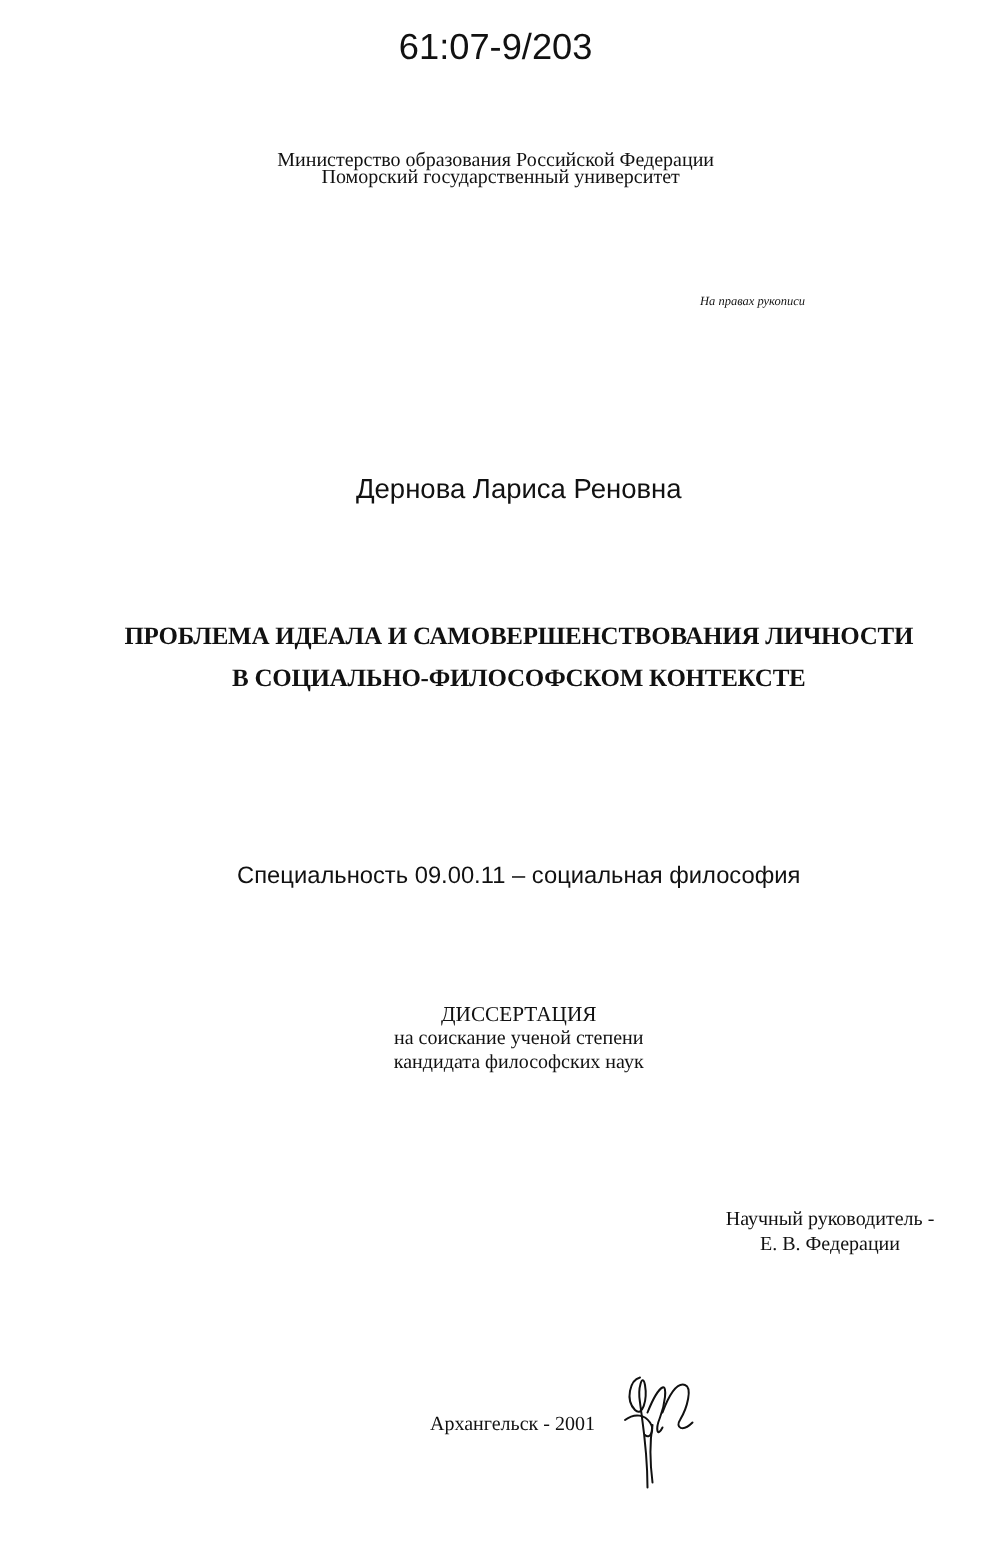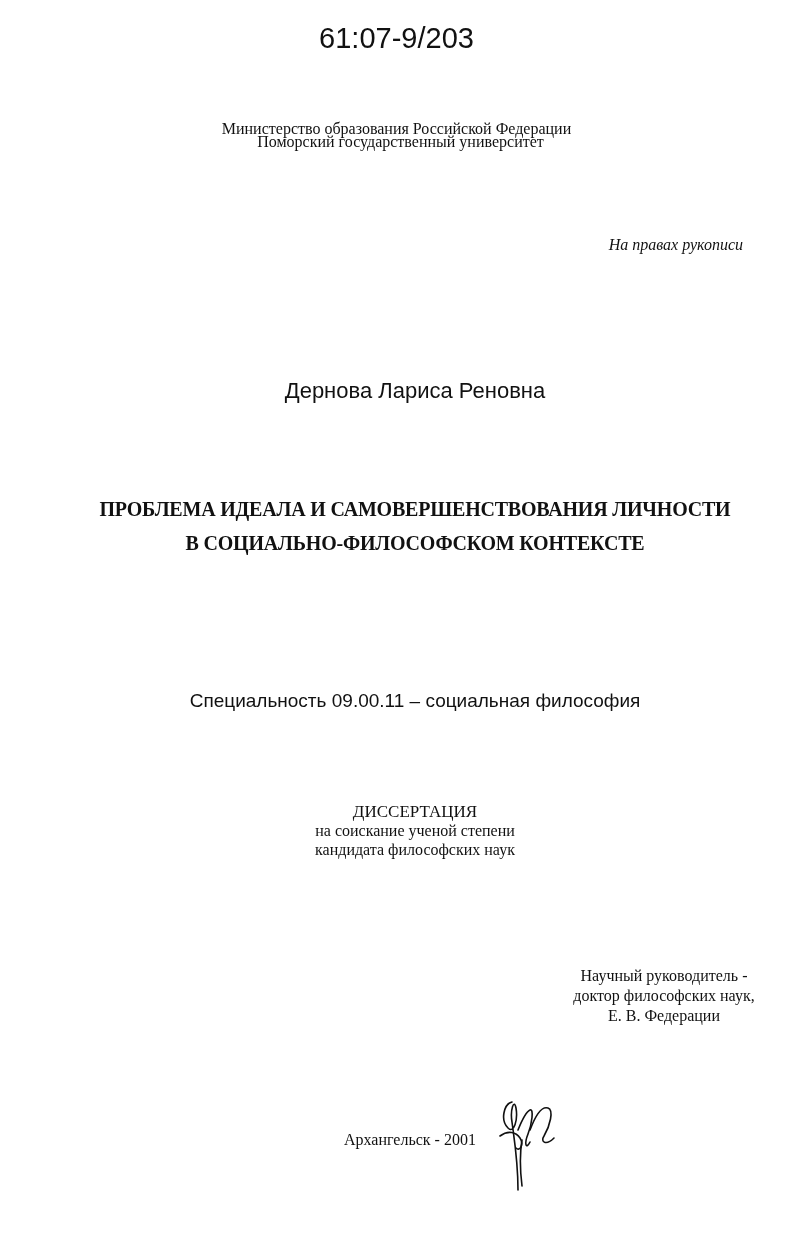--- a/index.html
+++ b/index.html
@@ -4,21 +4,21 @@
 <style>
   html, body { margin: 0; padding: 0; background: #ffffff; }
   body { width: 793px; height: 1236px; position: relative; overflow: hidden; color: #111; }
   .abs { position: absolute; }
   .serif { font-family: "Liberation Serif", "DejaVu Serif", serif; }
   .sans { font-family: "Liberation Sans", "DejaVu Sans", sans-serif; }
   .center { text-align: center; }
   #catalog { left: 0; width: 793px; top: 22px; font-size: 29px; }
   #ministry { left: 0; width: 793px; top: 90px; font-size: 16px; margin-top: 30px; }
   #university { left: 4px; width: 793px; top: 132px; font-size: 16px; line-height: 20px; }
-  #manuscript { left: 560px; width: 183px; top: 236px; font-size: 16px; font-style: italic; text-align: right; }
+  #manuscript { left: 560px; width: 183px; top: 236px; font-size: 10px; font-style: italic; }
   #author { left: 0; width: 830px; top: 378px; font-size: 22px; }
   #title { left: 0; width: 830px; top: 492px; font-size: 20px; font-weight: bold; line-height: 34px; letter-spacing: -0.2px; }
   #specialty { left: 0; width: 830px; top: 690px; font-size: 19px; }
   #diss { left: 0; width: 830px; top: 802px; font-size: 16px; line-height: 19px; }
   #diss .d-head { font-size: 17px; }
   #supervisor { left: 549px; width: 230px; top: 966px; font-size: 16px; line-height: 20px; text-align: center; }
   #city { left: 344px; top: 1131px; font-size: 16px; }
   #signature { left: 490px; top: 1090px; width: 80px; height: 110px; }
 </style>
 </head>
@@ -44,21 +44,20 @@
 <div id="specialty" class="abs sans center">Специальность 09.00.11 – социальная  философия</div>
 
 <div id="diss" class="abs serif center">
   <div class="d-head">ДИССЕРТАЦИЯ</div>
   <div>на соискание ученой степени</div>
   <div>кандидата философских наук</div>
 </div>
 
 <div id="supervisor" class="abs serif">
   <div>Научный руководитель  -</div>
-  <div>доктор философских наук,</div>
   <div>Е. В. Федерации</div>
 </div>
 
 <div id="city" class="abs serif">Архангельск  - 2001</div>
 
 <svg id="signature" class="abs" viewBox="0 0 80 110" fill="none" stroke="#111" stroke-width="1.6" stroke-linecap="round" stroke-linejoin="round">
   <path d="M22 12 C14 14, 10 30, 18 38 C24 44, 28 30, 26 18 C24 8, 20 20, 22 32 C24 48, 28 70, 28 100"></path>
   <path d="M10 46 C18 40, 26 42, 30 48 C34 54, 30 62, 26 58"></path>
   <path d="M28 40 C32 30, 36 22, 40 20 C44 18, 42 34, 38 44 C34 54, 36 60, 40 52"></path>
   <path d="M40 40 C46 24, 52 16, 58 18 C64 20, 60 36, 54 46 C50 52, 56 56, 64 48"></path>

